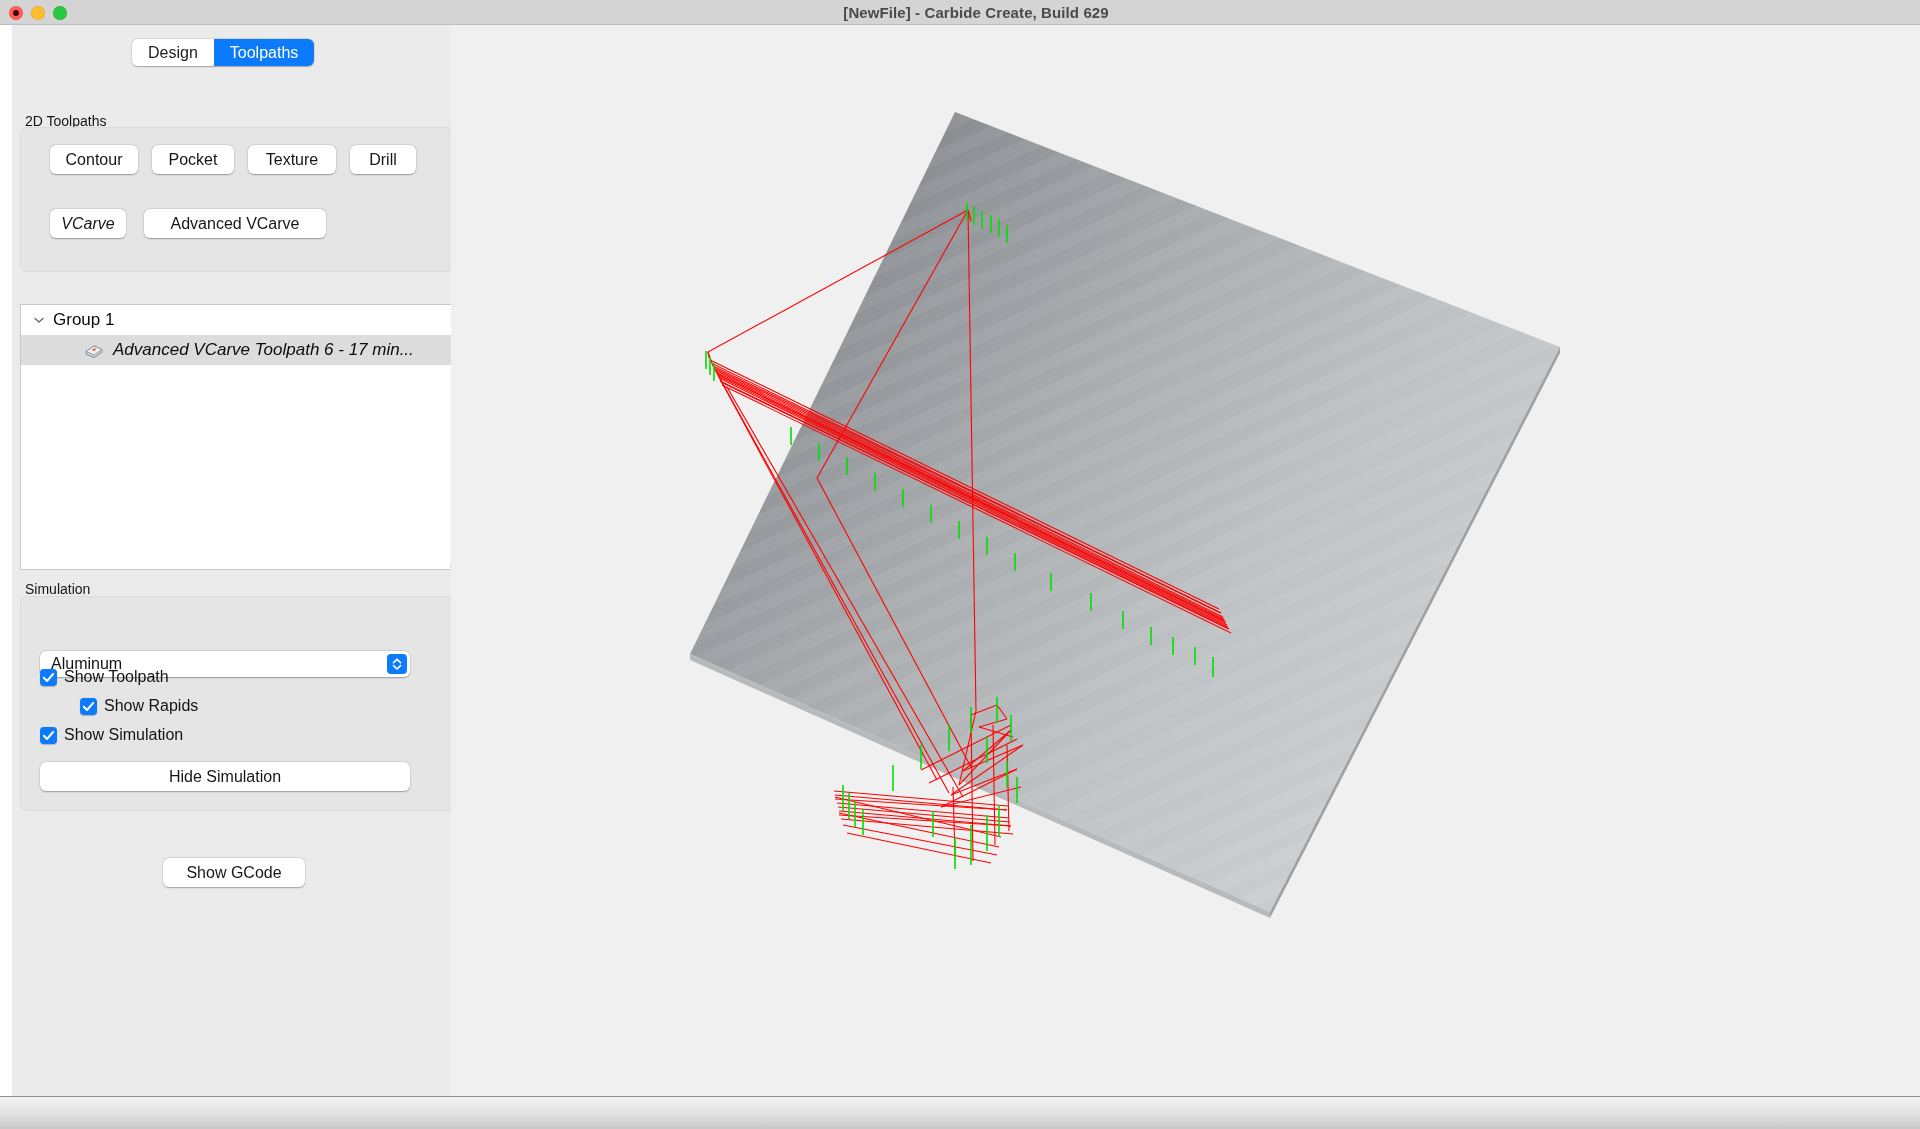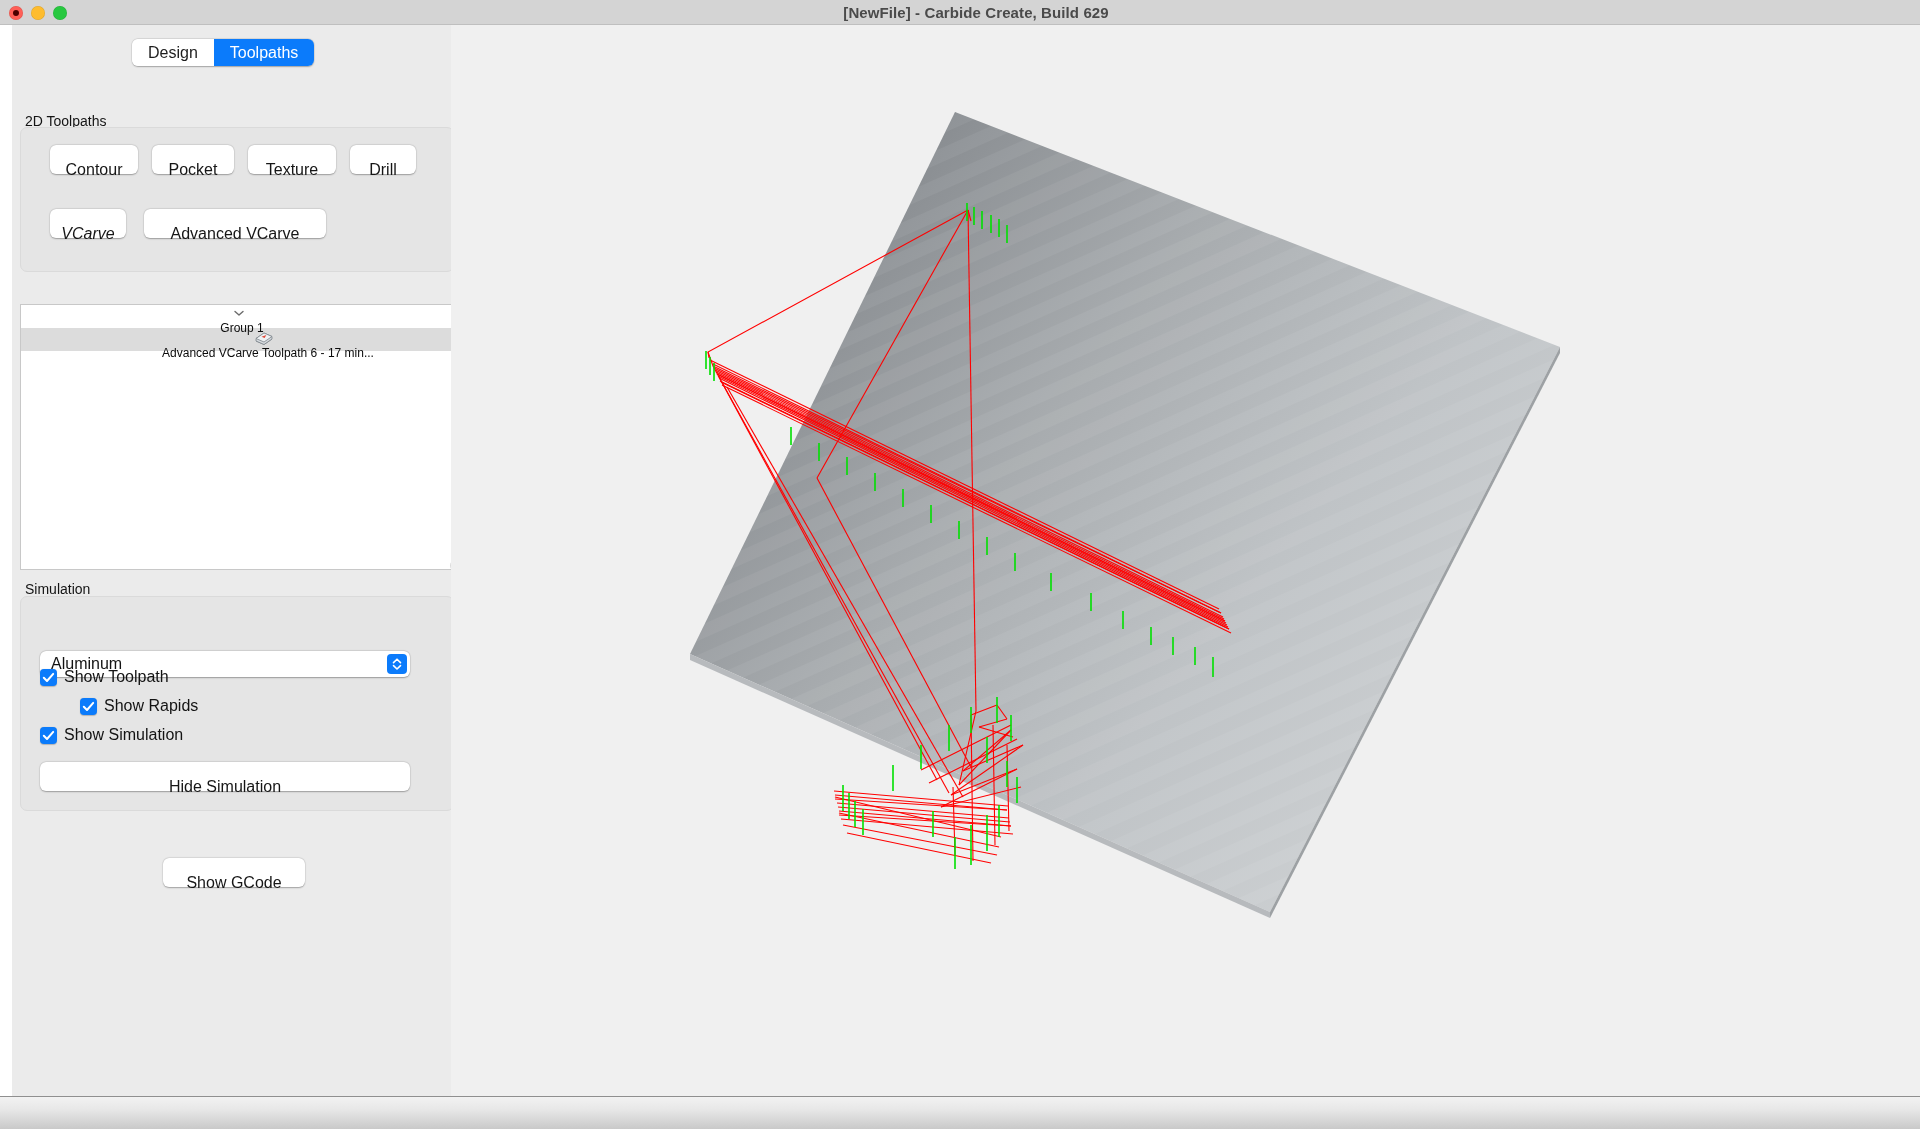--- a/index.html
+++ b/index.html
@@ -130,48 +130,48 @@
     box-shadow: 0 0.5px 1.5px rgba(0,0,0,.30), 0 0 0 0.5px rgba(0,0,0,.05);
     font-family: "Liberation Sans", sans-serif;
     font-size: 16px;
     color: #161616;
     height: 29px;
     line-height: 29px;
     text-align: center;
     position: absolute;
     cursor: default;
     user-select: none;
-    padding: 10px;
+    padding: 0;
     box-sizing: border-box;
   }
 
   
   .list-box {
     position: absolute;
     left: 8px; top: 279px;
     width: 434px; height: 266px;
     background: #ffffff;
     border: 1px solid #c8c8c8;
     box-sizing: border-box;
     overflow: hidden;
   }
   .list-row {
-    height: 23px;
+    height: 30px;
     display: flex;
     align-items: center;
-    font-size: 12px;
+    font-size: 17px;
     color: #0b0b0b;
     box-sizing: border-box;
     user-select: none;
-    flex-direction: column;
   }
   .list-row.group { padding-left: 10px; }
   .list-row.item {
     background: #dcdcdc;
     padding-left: 62px;
+    font-style: italic;
   }
   .disclosure {
     width: 16px; height: 16px;
     display: inline-block;
     position: relative;
     flex: 0 0 auto;
     margin-right: 6px;
   }
   .disclosure svg { display: block; }
   .tp-icon {

